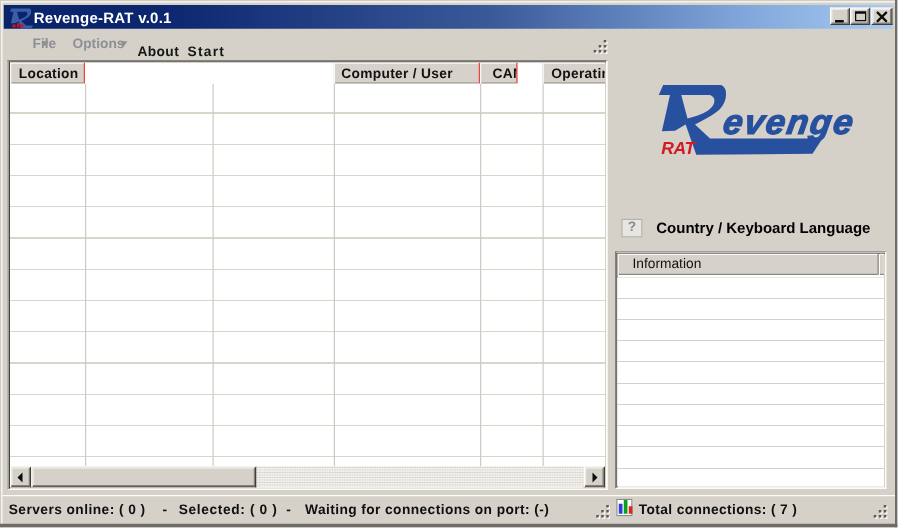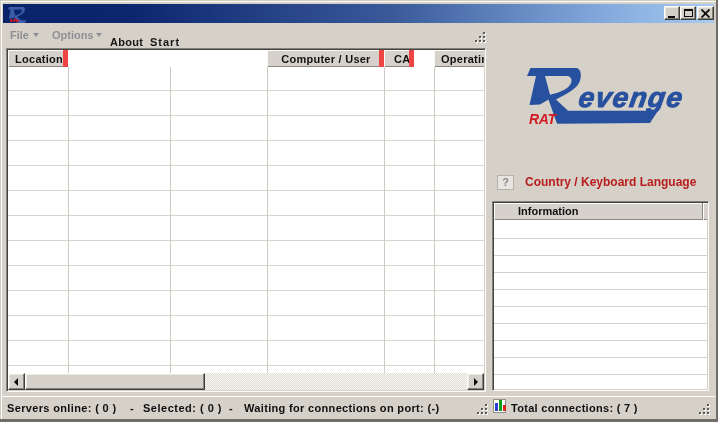--- a/index.html
+++ b/index.html
@@ -20,61 +20,61 @@
 .winbtn { top:2px; height:14px; background:#d5d1c9;
   border-top:1px solid #fffef9; border-left:1px solid #fffef9;
   border-right:1px solid #403e39; border-bottom:1px solid #403e39;
   box-shadow:inset -1px -1px 0 #83817b, inset 1px 1px 0 #eceae5; }
 #btn-min { left:661px; width:16px; }
 #btn-max { left:677px; width:16px; }
 #btn-close { left:694px; width:17px; }
 #glyph-min { left:3px; top:9px; width:7px; height:2px; background:#0b0b0b; }
 #glyph-max { left:3px; top:2px; width:9px; height:8px; border:1px solid #0b0b0b; border-top:2px solid #0b0b0b; }
 
-.menugray { color:#8d8f94; font-size:11px; font-weight:bold; top:29px; }
+.menugray { color:#8d8f94; font-size:11px; font-weight:bold; top:29px;margin-left:16px; }
 .menublack { color:#161616; font-size:11px; font-weight:bold; top:36px; letter-spacing:0.3px; }
 .dropdown { width:0; height:0; border-left:3.5px solid transparent; border-right:3.5px solid transparent; border-top:4.5px solid #8d8f94; top:33px; }
 
 .grip-dot { width:2px; height:2px; background:#5c5a55; box-shadow:1px 1px 0 #ffffff; position:absolute; }
 
 #table-outer { left:6px; top:48px; width:480px; height:344px; background:#fff;
   border-top:1px solid #83817c; border-left:1px solid #83817c;
   border-bottom:1px solid #fdfcf8; border-right:1px solid #fdfcf8;
   box-shadow:inset 1px 1px 0 #45433e, inset -1px -1px 0 #d5d1c9; }
 #table-inner { left:8px; top:50px; width:476px; height:340px; overflow:hidden; background:#fff; }
 .hcell { top:0px; height:17px; background:#d6d2cb; font-size:11px; font-weight:bold; color:#111;
-  border-right:5px solid #ef4444; box-shadow:inset 1px 1px 0 #fbfaf6, inset 0 -1px 0 #8a8882;
-  letter-spacing:0.25px; line-height:19px; padding-left:7px; overflow:hidden; white-space:nowrap; position:absolute;text-align:center; }
+  border-right:1px solid #ef4444; box-shadow:inset 1px 1px 0 #fbfaf6, inset 0 -1px 0 #8a8882;
+  letter-spacing:0.25px; line-height:19px; padding-left:7px; overflow:hidden; white-space:nowrap; position:absolute; }
 #rows { left:0; top:17px; width:476px; height:306px; background-color:#fff;
   background-image:repeating-linear-gradient(to bottom, #ffffff 0 23px, #d9d4cc 23px 24px, #ffffff 24px 25px); }
 .vline { top:17px; width:1px; height:306px; background:#cfcbc4; position:absolute; }
 
 #hscroll { left:0px; top:323px; width:476px; height:17px;
   background:conic-gradient(#fbfaf7 25%, #dcd9d3 0 50%, #fbfaf7 0 75%, #dcd9d3 0) 0 0/2px 2px; }
 .sbtn { top:0; width:17px; height:17px; background:#d5d1c9;
   border-top:1px solid #fffef9; border-left:1px solid #fffef9;
   border-right:1px solid #403e39; border-bottom:1px solid #403e39;
   box-shadow:inset -1px -1px 0 #83817b, inset 1px 1px 0 #eceae5; position:absolute; }
 #sthumb { left:17px; top:0; width:180px; height:17px; background:#d5d1c9;
   border-top:1px solid #fffef9; border-left:1px solid #fffef9;
   border-right:1px solid #403e39; border-bottom:1px solid #403e39;
   box-shadow:inset -1px -1px 0 #83817b, inset 1px 1px 0 #eceae5; position:absolute; }
 .arr-l { left:5px; top:4px; width:0; height:0; border-top:4px solid transparent; border-bottom:4px solid transparent; border-right:4px solid #0b0b0b; position:absolute; }
 .arr-r { left:6px; top:4px; width:0; height:0; border-top:4px solid transparent; border-bottom:4px solid transparent; border-left:4px solid #0b0b0b; position:absolute; }
 
 #qbtn { left:497px; top:175px; width:17px; height:15px; background:#e7e5e1; border:1px solid #b4b1aa;
   color:#8a8880; font-size:11px; font-weight:bold; text-align:center; line-height:13px; }
-#country { left:525px; top:175px; font-size:12px; font-weight:bold; color:#b91c1c; }
+#country { left:525px; top:175px; font-size:12px; font-weight:bold; color:#000000; }
 
 #info-outer { left:492px; top:201px; width:217px; height:190px; background:#fff;
   border-top:1px solid #83817c; border-left:1px solid #83817c;
   border-bottom:1px solid #fdfcf8; border-right:1px solid #fdfcf8;
   box-shadow:inset 1px 1px 0 #45433e, inset -1px -1px 0 #d5d1c9; }
 #info-head { left:494px; top:203px; width:209px; height:17px; background:#d6d2cb;
-  font-size:11px; font-weight:bold; color:#111; line-height:17px; padding-left:24px;
+  font-size:11px; font-weight:normal; color:#111; line-height:17px; padding-left:12px;
   border-right:1px solid #8a8882; box-shadow:inset 1px 1px 0 #fbfaf6, inset 0 -1px 0 #8a8882; }
 #info-head2 { left:704px; top:203px; width:3px; height:17px; background:#d6d2cb; box-shadow:inset 0 1px 0 #fbfaf6, inset 0 -1px 0 #8a8882; }
 #info-rows { left:494px; top:222px; width:213px; height:167px; background-color:#fff;
   background-image:repeating-linear-gradient(to bottom, #ffffff 0 16px, #d4cfc7 16px 17px); }
 
 #status-hl { left:2px; top:396px; width:714px; height:1px; background:#fdfcf8; }
 .stxt { top:402px; font-size:11px; font-weight:bold; color:#0f0f0f; }
 #status-right { left:511px; top:402px; font-size:11px; font-weight:bold; color:#0f0f0f; letter-spacing:0.3px; }
 #conn-icon { left:493px; top:399px; width:13px; height:14px; background:#fff; border:1px solid #908d87; }
 #conn-icon i { position:absolute; bottom:1px; display:block; }
@@ -88,36 +88,37 @@
         <path fill="#3c5da8" fill-rule="evenodd" d="
           M 6.5 6 L 53 6
           C 56 7.5 57 10 56.8 14 C 56.6 18 55.5 21 52.5 24.5 C 50 27.3 44 31.5 32 37.5
           L 44 48.8 L 62 48.8 L 54 61 L 33 61.8 L 25 38.5 L 15 43 L 5.5 43 L 12 14 L 3 14 Z
           M 21 14 L 44 14 C 46.5 15 47.7 16.5 47.5 19 C 47.3 21.5 46 23.5 43 26 C 40.5 28 34 31.5 26 33.5 Z"></path>
       </g>
       <rect x="4" y="15.5" width="2.5" height="2.5" fill="#cf1423"></rect>
       <rect x="7.5" y="14.5" width="2" height="3.5" fill="#cf1423"></rect>
       <rect x="10" y="15.5" width="2.5" height="2.5" fill="#cf1423"></rect>
     </svg>
+    <div class="abs" id="title-text">Revenge-RAT v.0.1</div>
     <div class="abs winbtn" id="btn-min">
       <div class="abs" id="glyph-min"></div>
     </div>
     <div class="abs winbtn" id="btn-max">
       <div class="abs" id="glyph-max"></div>
     </div>
     <div class="abs winbtn" id="btn-close">
       <svg class="abs" style="left:3px;top:2px" width="9" height="9">
         <path d="M0.5 0.5 L8.5 8.5 M8.5 0.5 L0.5 8.5" stroke="#0b0b0b" stroke-width="1.8"></path>
       </svg>
     </div>
   </div>
 
   <div class="abs menugray" style="left:10px">File</div>
   <div class="abs dropdown" style="left:33px"></div>
-  <div class="abs menugray" style="left:52px">Options</div>
+  <div class="abs menugray" style="left:42px">Options</div>
   <div class="abs dropdown" style="left:96px"></div>
   <div class="abs menublack" style="left:110px">About</div>
   <div class="abs menublack" style="left:150px;letter-spacing:1px">Start</div>
 
   <div class="grip-dot" style="left:475px;top:40px"></div>
   <div class="grip-dot" style="left:479px;top:40px"></div>
   <div class="grip-dot" style="left:483px;top:40px"></div>
   <div class="grip-dot" style="left:479px;top:36px"></div>
   <div class="grip-dot" style="left:483px;top:36px"></div>
   <div class="grip-dot" style="left:483px;top:32px"></div>

